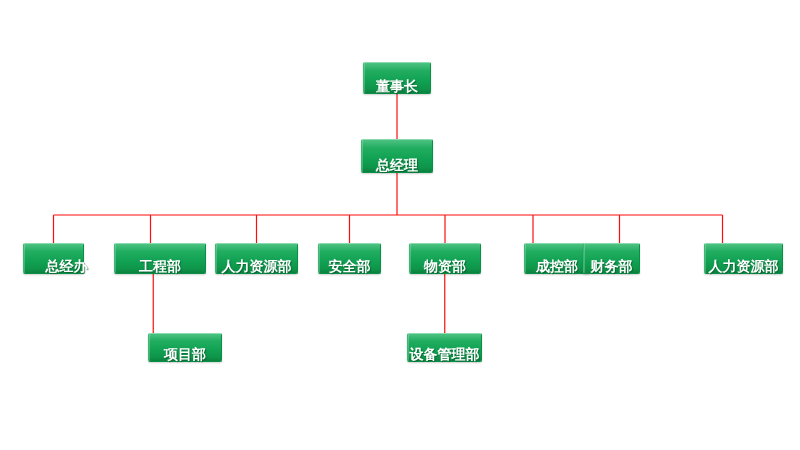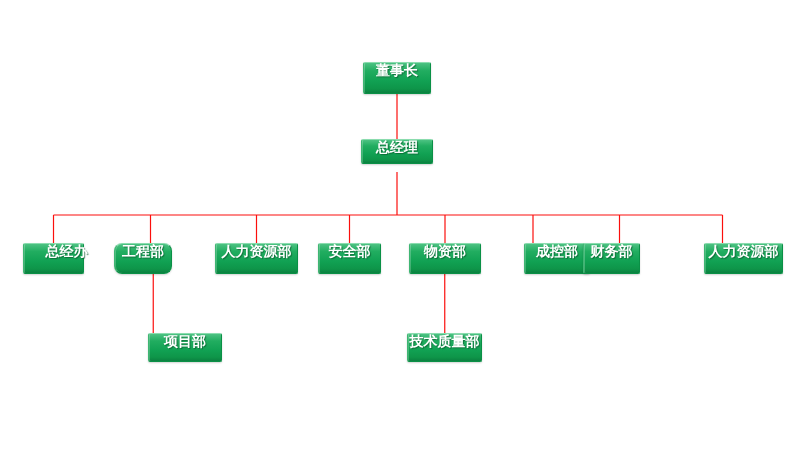--- a/index.html
+++ b/index.html
@@ -17,21 +17,21 @@
   }
   svg.connectors {
     position: absolute;
     left: 0; top: 0;
     width: 800px; height: 450px;
   }
   .node {
     position: absolute;
     box-sizing: border-box;
     display: flex;
-    align-items: flex-start;
+    align-items: flex-end;
     justify-content: center;
     color: #ffffff;
     font-weight: bold;
     font-size: 14px;
     line-height: 1;
     white-space: nowrap;
     background: linear-gradient(180deg, #4cc282 0%, #21ad60 26%, #11a153 60%, #0e9549 86%, #0b8140 100%);
     border: 1px solid #0a9046;
     border-top-color: #8adcae;
     border-left-color: #3fb673;
@@ -56,27 +56,27 @@
       <line x1="533" y1="215" x2="533" y2="243" stroke="#fb0f0c" stroke-width="1.2"></line>
       <line x1="619.5" y1="215" x2="619.5" y2="243" stroke="#fb0f0c" stroke-width="1.2"></line>
       <line x1="722.5" y1="215" x2="722.5" y2="243" stroke="#fb0f0c" stroke-width="1.2"></line>
       <line x1="153.25" y1="274" x2="153.25" y2="333" stroke="#fb0f0c" stroke-width="1.2"></line>
       <line x1="444.75" y1="274" x2="444.75" y2="333" stroke="#fb0f0c" stroke-width="1.2"></line>
     </svg>
   <div id="nodes">
       <div class="node" style="left: 363px; top: 62px; width: 68px; height: 32px;">
         <span>董事长</span>
       </div>
-      <div class="node" style="left: 361px; top: 139px; width: 72px; height: 25px;">
+      <div class="node" style="left: 361px; top: 139px; width: 72px; height: 34px;">
         <span>总经理</span>
       </div>
       <div class="node" style="left: 23px; top: 243px; width: 61px; height: 31px; padding-left: 26px;">
         <span>总经办</span>
       </div>
-      <div class="node" style="left: 114px; top: 243px; width: 58px; height: 31px; border-radius: 8px;">
+      <div class="node" style="left: 114px; top: 243px; width: 92px; height: 31px;">
         <span>工程部</span>
       </div>
       <div class="node" style="left: 215px; top: 243px; width: 83px; height: 31px;">
         <span>人力资源部</span>
       </div>
       <div class="node" style="left: 318px; top: 243px; width: 63px; height: 31px;">
         <span>安全部</span>
       </div>
       <div class="node" style="left: 409px; top: 243px; width: 72px; height: 31px;">
         <span>物资部</span>
@@ -87,16 +87,16 @@
       <div class="node" style="left: 583px; top: 243px; width: 57px; height: 31px;">
         <span>财务部</span>
       </div>
       <div class="node" style="left: 704px; top: 243px; width: 79px; height: 31px;">
         <span>人力资源部</span>
       </div>
       <div class="node" style="left: 119px; top: 333px; width: 74px; height: 29px; margin-left: 29px;">
         <span>项目部</span>
       </div>
       <div class="node" style="left: 407px; top: 333px; width: 75px; height: 29px;">
-        <span>技术质量部</span>
+        <span>设备管理部</span>
       </div>
     </div>
 </div>
 
 </body></html>

